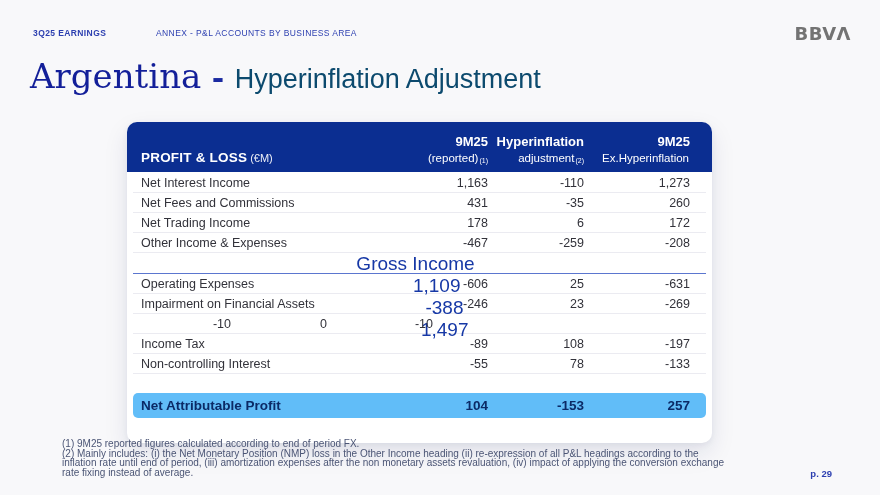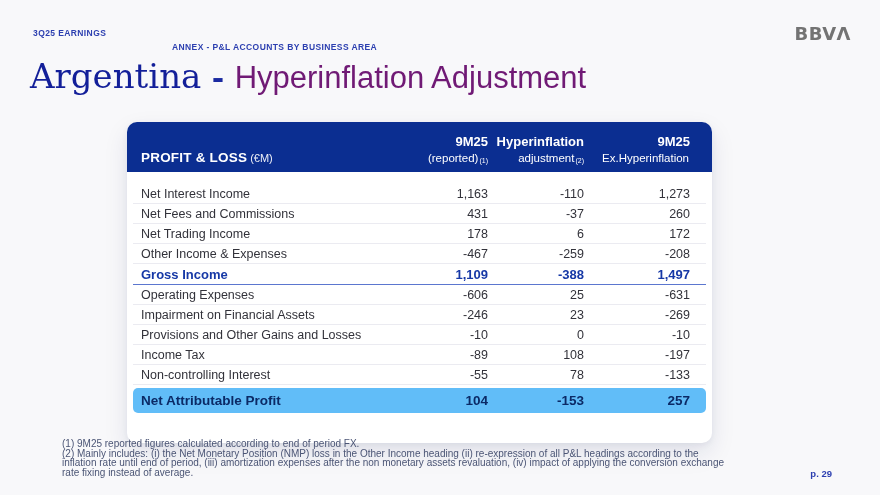--- a/index.html
+++ b/index.html
@@ -13,24 +13,23 @@
     color: #32323a;
   }
 
   
   .topbar-left {
     position: absolute; left: 33px; top: 28px;
     font-size: 8.5px; letter-spacing: 0.4px; font-weight: 600;
     color: #2c3fb0;
   }
   .topbar-center {
-    position: absolute; left: 172px; top: 28px;
-    font-size: 8.5px; letter-spacing: 0.4px; font-weight: 700;
+    position: absolute; left: 156px; top: 28px;
+    font-size: 8.5px; letter-spacing: 0.4px; font-weight: 400;
     color: #2c3fb0;
-    margin-top: 14px;
   }
   .logo {
     position: absolute; right: 29px; top: 23px;
     font-family: "DejaVu Sans", sans-serif;
     font-size: 18px; font-weight: bold; letter-spacing: 0.5px;
     color: #737373;
   }
 
   
   .title {
@@ -40,21 +39,21 @@
   .title .emph {
     font-family: "DejaVu Serif", "Liberation Serif", serif;
     font-weight: normal; font-size: 34px; color: #131f99;
   }
   .title .sep {
     font-family: "DejaVu Serif", "Liberation Serif", serif;
     font-weight: bold; font-size: 30px; color: #1b2aa1;
   }
   .title .rest {
     font-family: "Liberation Sans", sans-serif;
-    font-weight: 500; font-size: 31px; color: #701a75;
+    font-weight: 500; font-size: 27px; color: #0c4a6e;
   }
 
   
   .card {
     position: absolute; left: 127px; top: 122px;
     width: 585px; height: 321px;
     background: #ffffff;
     border-radius: 10px;
     box-shadow: 0 10px 24px rgba(20,30,90,0.10), 0 2px 6px rgba(20,30,90,0.06);
   }
@@ -70,44 +69,45 @@
   .thead .plabel { flex: 1; font-size: 13.5px; font-weight: bold; letter-spacing: 0.2px; }
   .thead .plabel .unit { font-size: 11px; font-weight: normal; color: rgba(255,255,255,0.92); letter-spacing: 0; }
   .hcol { text-align: right; line-height: 1.25; }
   .hcol.c1 { width: 90px; }
   .hcol.c2 { width: 96px; }
   .hcol.c3 { width: 106px; }
   .hcol .h1 { font-size: 13px; font-weight: bold; }
   .hcol .h2 { font-size: 11.5px; font-weight: normal; }
   .hcol .hsub { font-size: 7px; position: relative; top: 1px; margin-left: 1px; }
 
-  .tbody { padding-top: 12px; }
+  .tbody { padding-top: 1px; }
   .t-row {
     display: flex; align-items: center;
     margin: 0 6px;
     padding: 0 16px 0 8px;
     height: 20px;
     border-bottom: 1px solid #ebebf1;
     font-size: 12.5px;
   }
   .t-row .label { flex: 1; text-align: left; }
   .t-row .num  { text-align: right; }
   .t-row .v0 { width: 90px; }
   .t-row .v1 { width: 96px; }
   .t-row .v2 { width: 106px; }
 
   .t-row.subtotal {
     height: 21px;
     color: #1638a6;
-    font-weight: bold;
-    font-size: 13px;
+    font-weight: normal;
+    font-size: 19px;
     border-bottom: 1.5px solid #5b76cf;
+    flex-direction: column;
   }
   .t-row.highlight {
-    margin-top: 3px;
+    margin-top: 19px;
     height: 25px;
     background: #61bdf8;
     border-radius: 5px;
     border-bottom: none;
     color: #0b2a66;
     font-weight: bold;
     font-size: 13.5px;
   }
 
   
@@ -156,21 +156,21 @@
   <div class="t-row normal">
     <div class="label">Net Interest Income</div>
     <div class="num v0">1,163</div>
     <div class="num v1">-110</div>
     <div class="num v2">1,273</div>
   </div>
 
   <div class="t-row normal">
     <div class="label">Net Fees and Commissions</div>
     <div class="num v0">431</div>
-    <div class="num v1">-37</div>
+    <div class="num v1">-35</div>
     <div class="num v2">260</div>
   </div>
 
   <div class="t-row normal">
     <div class="label">Net Trading Income</div>
     <div class="num v0">178</div>
     <div class="num v1">6</div>
     <div class="num v2">172</div>
   </div>
 
@@ -197,21 +197,20 @@
 
 
   <div class="t-row normal">
     <div class="label">Impairment on Financial Assets</div>
     <div class="num v0">-246</div>
     <div class="num v1">23</div>
     <div class="num v2">-269</div>
   </div>
 
   <div class="t-row normal">
-    <div class="label">Provisions and Other Gains and Losses</div>
     <div class="num v0">-10</div>
     <div class="num v1">0</div>
     <div class="num v2">-10</div>
   </div>
 
 
   <div class="t-row normal">
     <div class="label">Income Tax</div>
     <div class="num v0">-89</div>
     <div class="num v1">108</div>

